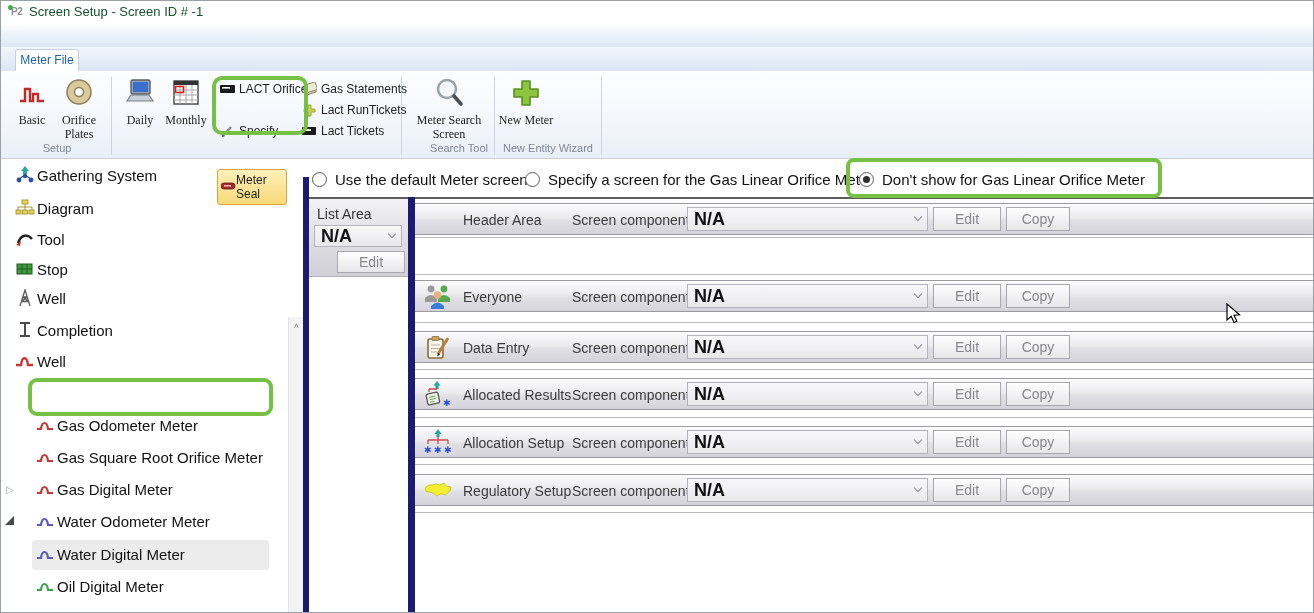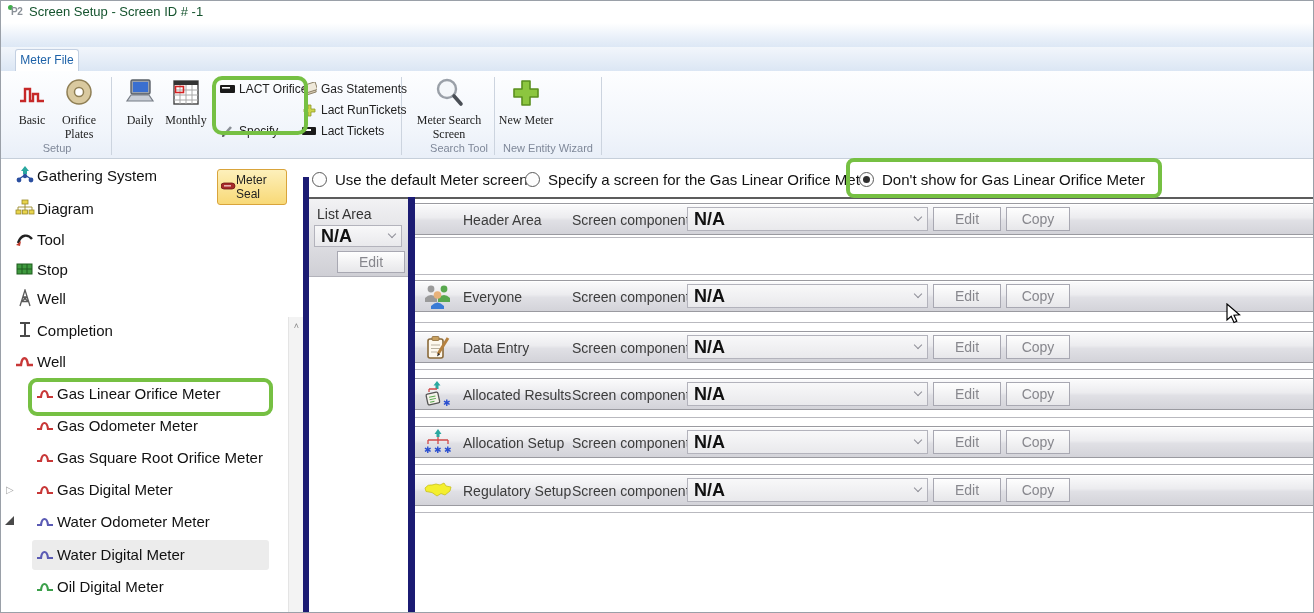--- a/index.html
+++ b/index.html
@@ -303,28 +303,20 @@
     </div>
     <div class="titem" style="left:14px;top:193px">
       <span class="ticon">
         <svg width="20" height="16" viewBox="0 0 20 16">
             <path d="M1 12 H6 C7 3 12 3 13 12 H18" fill="none" stroke="#c83737" stroke-width="2.4"></path>
           </svg>
       </span>
       <span>Well</span>
     </div>
 
-    <div class="titem" style="left:34px;top:225px">
-      <span class="ticon">
-        <svg width="18" height="14" viewBox="0 0 18 14">
-            <path d="M1 11 H5 C6 3 11 3 12 11 H17" fill="none" stroke="#c83737" stroke-width="2.2"></path>
-          </svg>
-      </span>
-      <span>Gas Linear Orifice Meter</span>
-    </div>
     <div class="titem" style="left:34px;top:257px">
       <span class="ticon">
         <svg width="18" height="14" viewBox="0 0 18 14">
             <path d="M1 11 H5 C6 3 11 3 12 11 H17" fill="none" stroke="#c83737" stroke-width="2.2"></path>
           </svg>
       </span>
       <span>Gas Odometer Meter</span>
     </div>
     <div class="titem" style="left:34px;top:289px">
       <span class="ticon">

